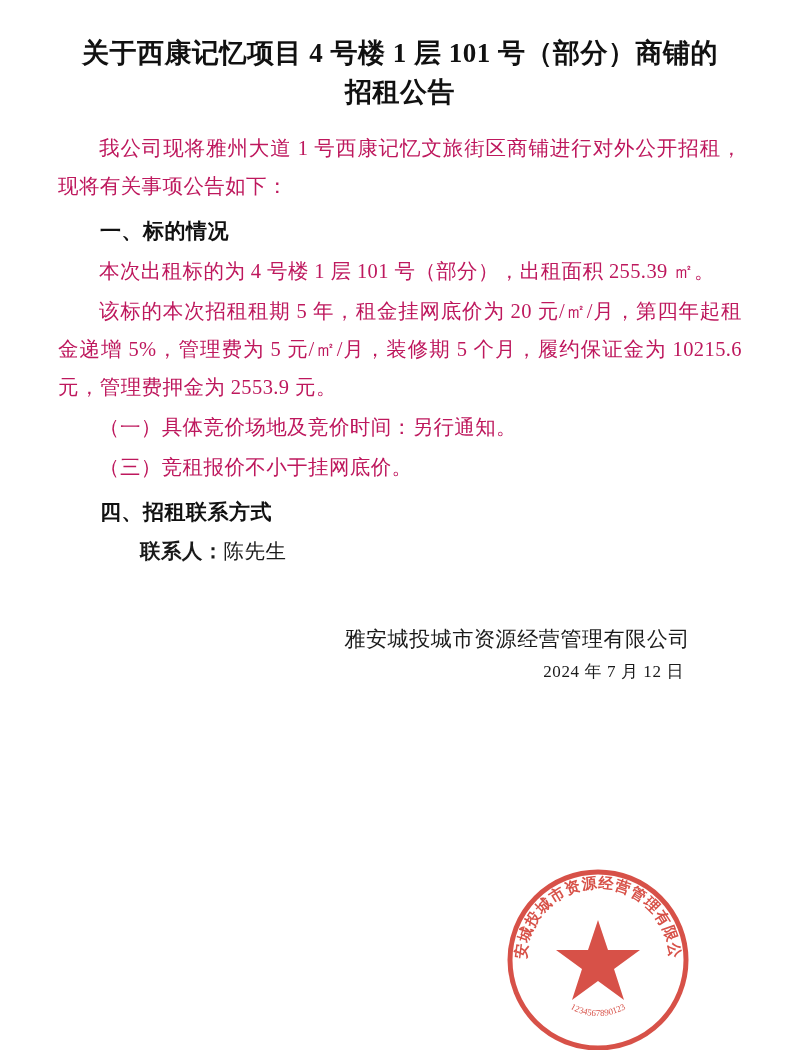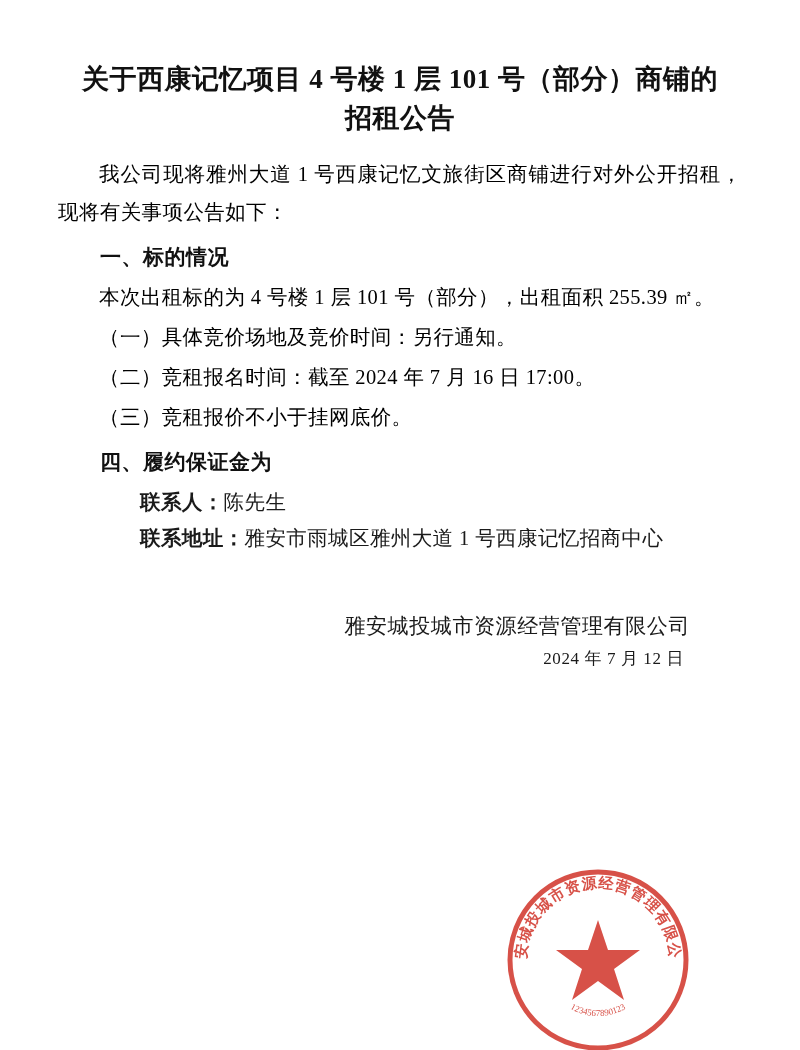--- a/index.html
+++ b/index.html
@@ -13,39 +13,39 @@
     font-family: "Liberation Serif", "DejaVu Serif", serif;
     color: #1a1a1a;
     position: relative;
     overflow: hidden;
   }
   .page {
     position: relative;
     width: 800px;
     height: 1050px;
     box-sizing: border-box;
-    padding: 46px 58px 20px 58px;
+    padding: 20px 58px 20px 58px;
   }
   .doc-title {
     text-align: center;
     font-size: 27px;
     font-weight: bold;
     line-height: 1.45;
     letter-spacing: 0.5px;
     margin: 14px 20px 18px 20px;
     color: #111;
   }
   .para {
     font-size: 20.5px;
     line-height: 1.85;
     text-align: justify;
     letter-spacing: 0.4px;
     margin: 0 0 2px 0;
     text-indent: 2em;
-    color: #000000;
+    color: #be185d;
   }
   .section-head {
     font-size: 21px;
     font-weight: bold;
     line-height: 1.85;
     letter-spacing: 0.5px;
     margin: 6px 0 2px 0;
     text-indent: 2em;
     color: #111;
   }
@@ -113,31 +113,28 @@
 
 <div class="page">
 
   <h1 class="doc-title">关于西康记忆项目 4 号楼 1 层 101 号（部分）商铺的招租公告</h1>
 
   <p class="para">我公司现将雅州大道 1 号西康记忆文旅街区商铺进行对外公开招租，现将有关事项公告如下：</p>
 
   <h2 class="section-head">一、标的情况</h2>
   <p class="para">本次出租标的为 4 号楼 1 层 101 号（部分），出租面积 255.39 ㎡。</p>
 
+  <p class="para">该标的本次招租租期 5 年，租金挂网底价为 20 元/㎡/月，第四年起租金递增 5%，管理费为 5 元/㎡/月，装修期 5 个月，履约保证金为 10215.6 元，管理费押金为 2553.9 元。</p>
 
   <p class="para">（一）具体竞价场地及竞价时间：另行通知。</p>
-  <p class="para">（二）竞租报名时间：截至 2024 年 7 月 16 日 17:00。</p>
   <p class="para">（三）竞租报价不小于挂网底价。</p>
 
-  <h2 class="section-head">四、履约保证金为</h2>
+  <h2 class="section-head">四、招租联系方式</h2>
   <p class="contact-line">
     <b>联系人：</b><span>陈先生</span>
-  </p>
-  <p class="contact-line">
-    <b>联系地址：</b><span>雅安市雨城区雅州大道 1 号西康记忆招商中心</span>
   </p>
 
   <div class="sign-block">
     <div class="sign-company">雅安城投城市资源经营管理有限公司</div>
     <div class="sign-date">2024 年 7 月 12 日</div>
   </div>
 
   <div class="seal">
     <svg width="196" height="196" viewBox="0 0 196 196" xmlns="http://www.w3.org/2000/svg">
       <defs>

